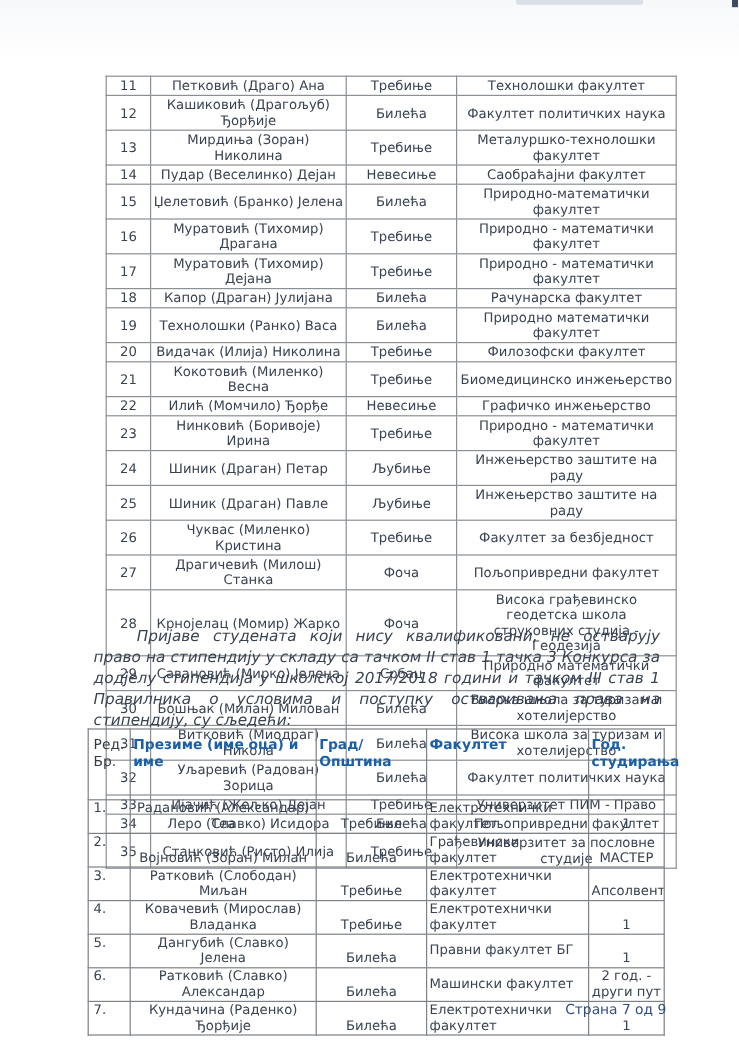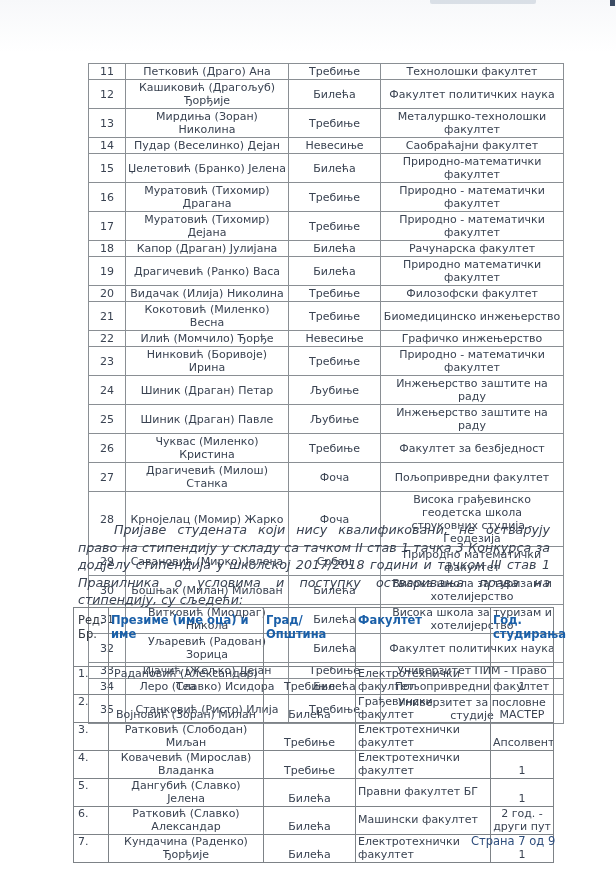--- a/index.html
+++ b/index.html
@@ -134,21 +134,21 @@
           <td>Природно - математички факултет</td>
         </tr>
         <tr>
           <td>18</td>
           <td>Капор (Драган) Јулијана</td>
           <td>Билећа</td>
           <td>Рачунарска факултет</td>
         </tr>
         <tr>
           <td>19</td>
-          <td>Драгичевић (Ранко) Васа</td>
+          <td>Технолошки (Ранко) Васа</td>
           <td>Билећа</td>
           <td>Природно математички факултет</td>
         </tr>
         <tr>
           <td>20</td>
           <td>Видачак (Илија) Николина</td>
           <td>Требиње</td>
           <td>Филозофски факултет</td>
         </tr>
         <tr>

